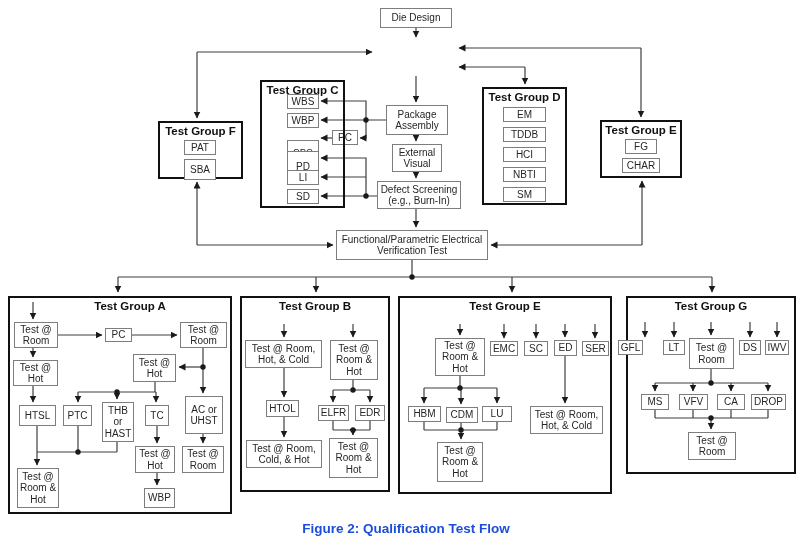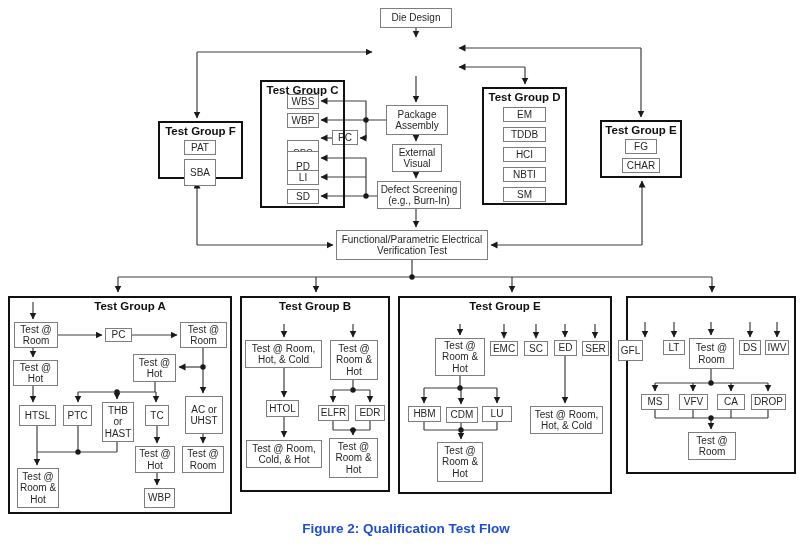--- a/index.html
+++ b/index.html
@@ -179,21 +179,21 @@
   <div class="group-title" style="left:482px;top:91px;width:85px">Test Group D</div>
   <div class="node" style="left:503px;top:107px;width:43px;height:15px">EM</div>
   <div class="node" style="left:503px;top:127px;width:43px;height:15px">TDDB</div>
   <div class="node" style="left:503px;top:147px;width:43px;height:15px">HCI</div>
   <div class="node" style="left:503px;top:167px;width:43px;height:15px">NBTI</div>
   <div class="node" style="left:503px;top:187px;width:43px;height:15px">SM</div>
 
   <div class="group" style="left:158px;top:121px;width:85px;height:58px"></div>
   <div class="group-title" style="left:158px;top:125px;width:85px">Test Group F</div>
   <div class="node" style="left:184px;top:140px;width:32px;height:15px">PAT</div>
-  <div class="node" style="left:184px;top:159px;width:32px;height:27px">SBA</div>
+  <div class="node" style="left:184px;top:159px;width:32px;height:21px">SBA</div>
 
   <div class="group" style="left:600px;top:120px;width:82px;height:58px"></div>
   <div class="group-title" style="left:600px;top:124px;width:82px">Test Group E</div>
   <div class="node" style="left:625px;top:139px;width:32px;height:15px">FG</div>
   <div class="node" style="left:622px;top:158px;width:38px;height:15px">CHAR</div>
 
   <div class="group" style="left:8px;top:296px;width:224px;height:218px"></div>
   <div class="group-title" style="left:18px;top:300px;width:224px">Test Group A</div>
   <div class="node" style="left:14px;top:322px;width:44px;height:26px">Test @ Room</div>
   <div class="node" style="left:105px;top:328px;width:27px;height:14px">PC</div>
@@ -227,21 +227,22 @@
   <div class="node" style="left:524px;top:341px;width:24px;height:15px">SC</div>
   <div class="node" style="left:554px;top:340px;width:23px;height:16px">ED</div>
   <div class="node" style="left:582px;top:341px;width:27px;height:15px">SER</div>
   <div class="node" style="left:408px;top:406px;width:33px;height:16px">HBM</div>
   <div class="node" style="left:446px;top:407px;width:32px;height:16px">CDM</div>
   <div class="node" style="left:482px;top:406px;width:30px;height:16px">LU</div>
   <div class="node" style="left:437px;top:442px;width:46px;height:40px">Test @ Room &amp; Hot</div>
   <div class="node" style="left:530px;top:406px;width:73px;height:28px">Test @ Room, Hot, &amp; Cold</div>
 
   <div class="group" style="left:626px;top:296px;width:170px;height:178px"></div>
-  <div class="node" style="left:618px;top:340px;width:25px;height:21px">GFL</div>
+  <div class="group-title" style="left:626px;top:300px;width:170px">Test Group G</div>
+  <div class="node" style="left:618px;top:340px;width:25px;height:15px">GFL</div>
   <div class="node" style="left:663px;top:340px;width:22px;height:15px">LT</div>
   <div class="node" style="left:689px;top:338px;width:45px;height:31px">Test @ Room</div>
   <div class="node" style="left:739px;top:340px;width:22px;height:15px">DS</div>
   <div class="node" style="left:765px;top:340px;width:24px;height:15px">IWV</div>
   <div class="node" style="left:641px;top:394px;width:28px;height:16px">MS</div>
   <div class="node" style="left:679px;top:394px;width:29px;height:16px">VFV</div>
   <div class="node" style="left:717px;top:394px;width:28px;height:16px">CA</div>
   <div class="node" style="left:751px;top:394px;width:35px;height:16px">DROP</div>
   <div class="node" style="left:688px;top:432px;width:48px;height:28px">Test @ Room</div>
 

